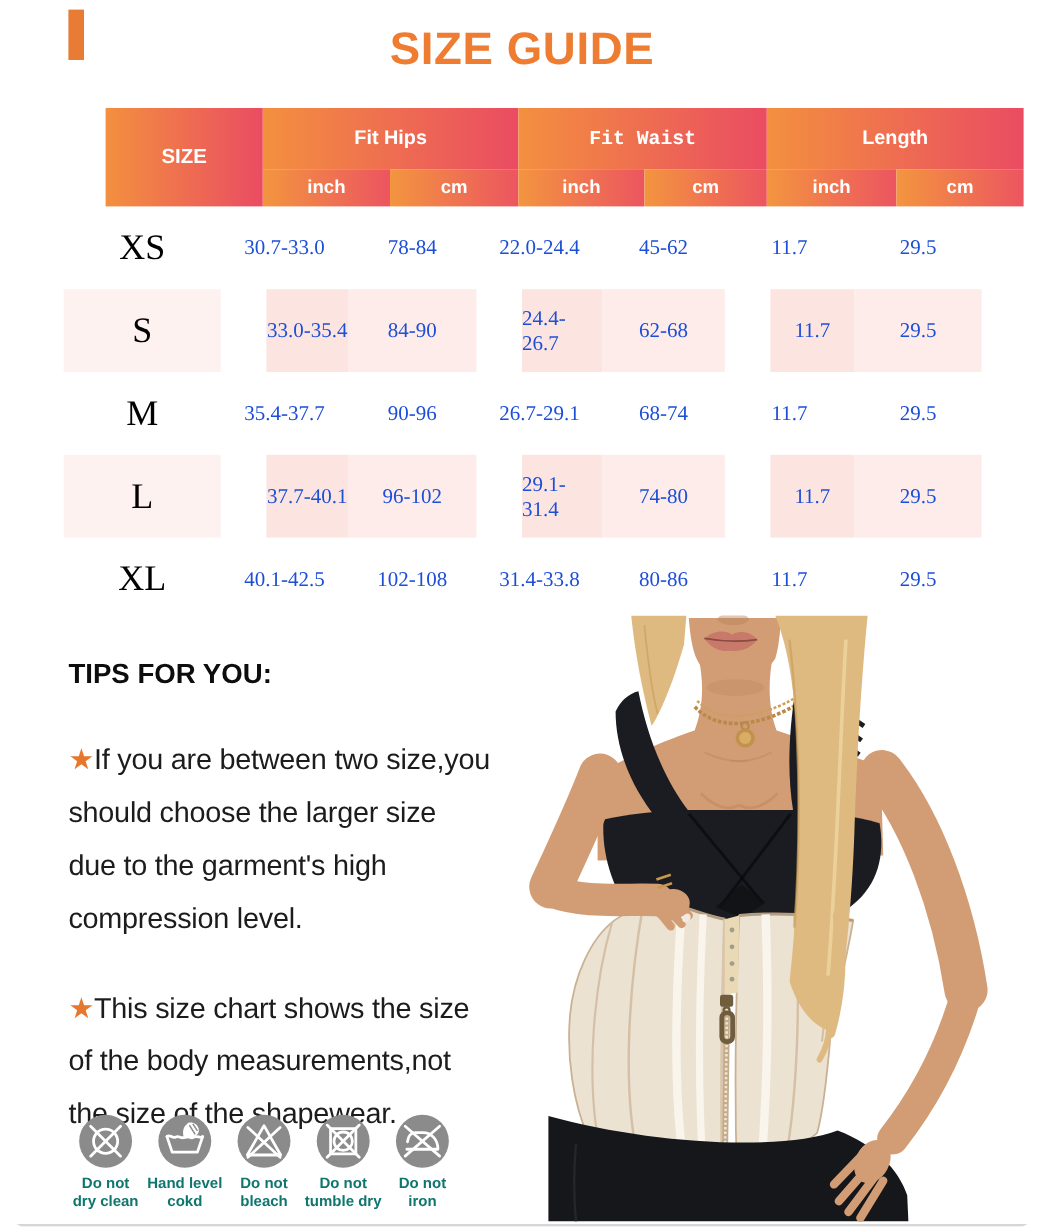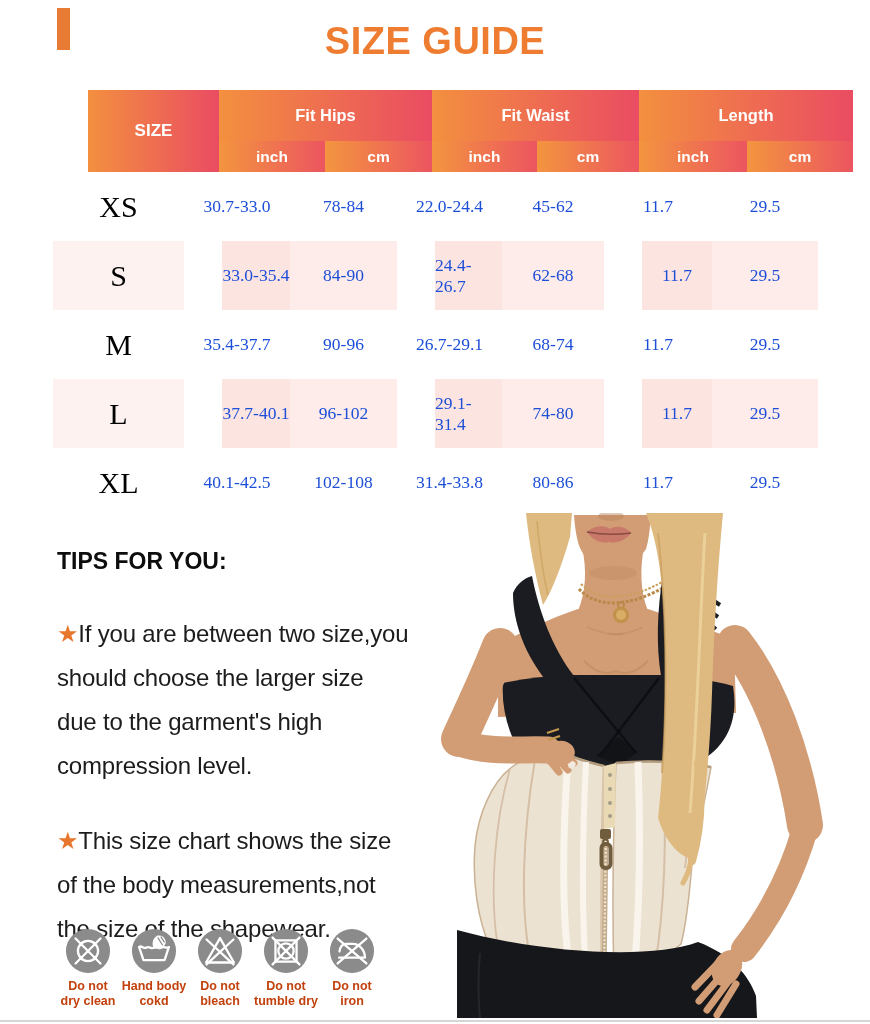--- a/index.html
+++ b/index.html
@@ -1,32 +1,32 @@
 <!DOCTYPE html>
 <html><head>
 <meta charset="utf-8">
 <style>
   * { margin:0; padding:0; box-sizing:border-box; }
   body { background:#ffffff; font-family:"Liberation Sans", sans-serif; }
-  .page { position:relative; width:870px; height:1024px; background:#fff; overflow:hidden; }
+  .page { position:relative; width:870px; height:1024px; background:#fff; overflow:hidden;border-radius:28px; }
 
   .accent-bar { position:absolute; left:57px; top:8px; width:13px; height:42px; background:#e87c35; }
 
   .page-title { position:absolute; left:0; right:0; top:20px; text-align:center;
     font-size:38px; font-weight:bold; color:#ee7c31; letter-spacing:0.5px; }
 
   
   .size-table { position:absolute; left:53px; top:90px; width:765px; }
   .tgrid { display:grid; grid-template-columns:131px 106px 107px 105px 102px 108px 106px; }
   .thead { grid-template-rows:51px 31px;margin-left:35px; }
   .hcell { display:flex; align-items:center; justify-content:center; color:#fff; font-weight:bold;
     background:linear-gradient(90deg,#f3903f,#ea4c62); }
   .hcell.hsize { grid-row:1/3; grid-column:1; font-size:17px; }
   .hcell.g1 { grid-column:2/4; font-size:16.5px; }
-  .hcell.g2 { grid-column:4/6; font-size:16.5px; }
+  .hcell.g2 { grid-column:4/6; font-size:16.5px;font-family:Liberation Mono, monospace; }
   .hcell.g3 { grid-column:6/8; font-size:16.5px; }
   .hcell.sub { grid-row:2; font-size:15.5px; background:linear-gradient(90deg,#f3953f,#ec5560); }
 
   .trow { height:69px;font-family:Liberation Serif, serif; }
   .tcell { display:flex; align-items:center; justify-content:center; font-size:17.5px; color:#1d4ed8; }
   .tcell.csize { font-size:30px; color:#000; }
   .trow.pink .tcell { background:#fdebe8; }
   .trow.pink .tcell.csize { background:#fdf2f0; }
   .trow.pink .tcell.odd  { background:#fce5e1;margin-left:38px; }
   .trow.pink .tcell.even { background:#fdece9; }
@@ -35,21 +35,21 @@
   .tips { position:absolute; left:57px; top:548px; width:352px; color:#1c1c1c; }
   .tips h3 { font-size:23px; font-weight:bold; color:#0d0d0d; margin:0 0 37px 0; }
   .tips p { font-size:24px; line-height:44px; margin:0 0 31px 0; letter-spacing:-0.2px; }
   .tips .star { color:#e8772e; }
 
   
   .care-row { position:absolute; left:55px; top:928px; display:flex; }
   .care-item { width:66px; display:flex; flex-direction:column; align-items:center; }
   .care-item svg { display:block; }
   .care-label { margin-top:5px; text-align:center; font-size:12.5px; font-weight:bold;
-    color:#c2410c; line-height:14.5px; white-space:nowrap; }
+    color:#0f766e; line-height:14.5px; white-space:nowrap; }
 
   
   .photo { position:absolute; left:400px; top:513px; width:470px; height:505px; }
 
   .bottom-rule { position:absolute; left:0; top:1020px; width:870px; height:2px; background:#d6d6d6; }
 </style>
 </head>
 <body>
 
 <div class="page">
@@ -243,21 +243,21 @@
       <svg width="46" height="46" viewBox="0 0 48 48">
         <circle cx="24" cy="24" r="23" fill="#8b8b8b"></circle>
         <g stroke="#fff" stroke-width="2.4" fill="none" stroke-linecap="round" stroke-linejoin="round">
           <path d="M8.5,20 L13,33.5 L35,33.5 L39.5,20"></path>
           <path d="M8.5,20 C11,17.5 13,22 16,20.5 C19,18.5 21,22.5 24,20.5 C27,18.5 29,22.5 32,20.5 C35,18.5 37,22 39.5,20"></path>
         </g>
         <path fill="#fff" d="M27,8 C31,7 35,9 36,13 C37,16 35,19 32,20 L24,22 C22,19 22,14 24,11 Z"></path>
         <path d="M28,10 L33,18 M31,9 L35,15" stroke="#8b8b8b" stroke-width="1.3" fill="none"></path>
       </svg>
       <div class="care-label">
-        <div>Hand body</div>
+        <div>Hand level</div>
         <div>cokd</div>
       </div>
     </div>
     <div class="care-item">
       <svg width="46" height="46" viewBox="0 0 48 48">
         <circle cx="24" cy="24" r="23" fill="#8b8b8b"></circle>
         <g stroke="#fff" stroke-width="2.4" fill="none" stroke-linecap="round" stroke-linejoin="round">
           <path d="M24,10.5 L38.5,36 L9.5,36 Z"></path>
           <path d="M10,12 L38,38"></path>
             <path d="M38,12 L10,38"></path>

